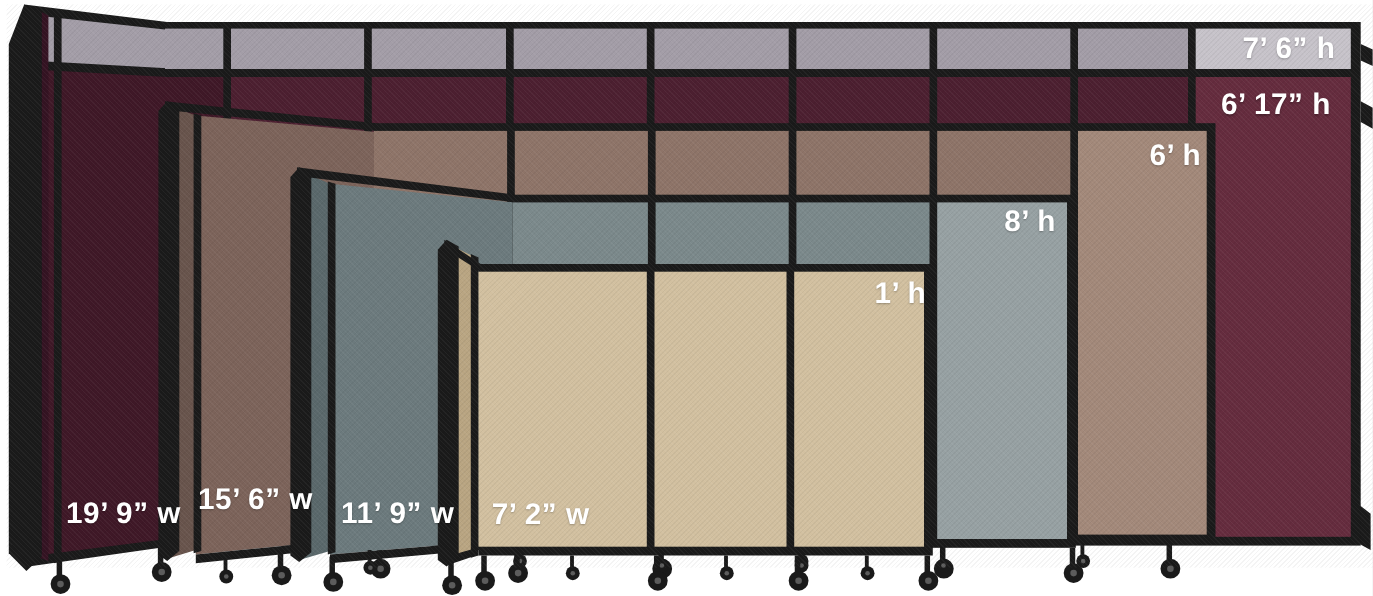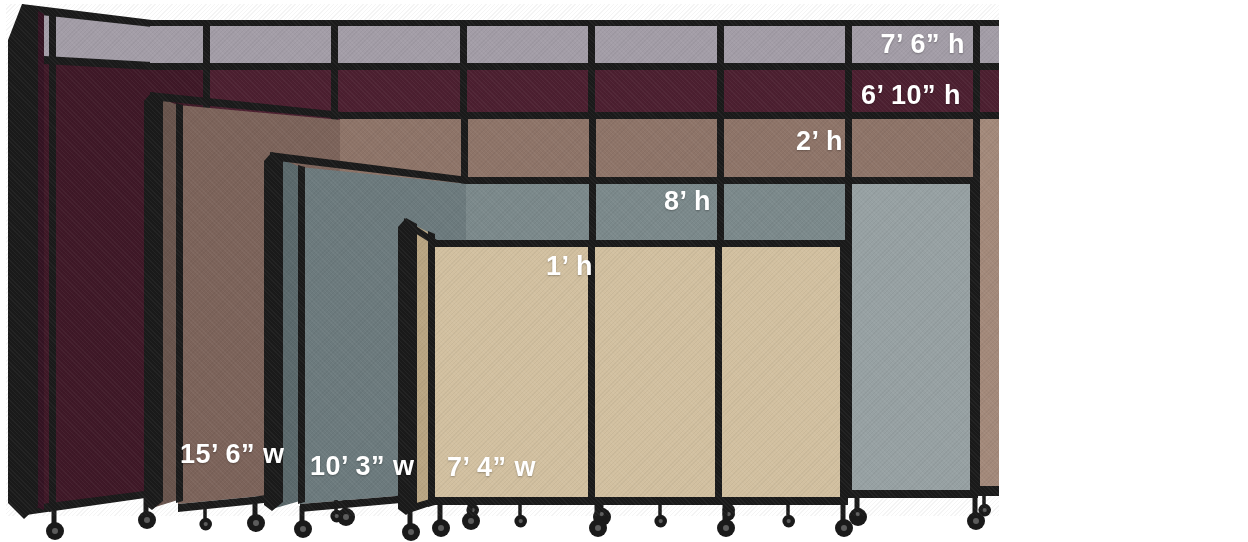--- a/index.html
+++ b/index.html
@@ -1,17 +1,17 @@
 <!DOCTYPE html>
 <html><head>
 <meta charset="utf-8">
 <style>
   html,body{margin:0;padding:0;}
   .stage{
-    position:relative;width:999px;height:542px;overflow:hidden;
+    position:relative;width:1248px;height:542px;overflow:hidden;
     background:var(--bg,#fff);
     font-family:"Liberation Sans",sans-serif;
   }
   .divider{position:absolute;inset:0;}
   .structure{position:absolute;left:0;top:0;width:1248px;height:542px;display:block;}
   .structure polygon.frame,.structure rect.frame{fill:var(--frame);}
   .structure polygon.ret{fill:var(--ret);}
   .structure polygon.ang{fill:var(--ang);}
   .structure polygon.topper{fill:var(--top);}
   .caster rect,.caster circle{fill:var(--frame);}
@@ -250,21 +250,22 @@
       <div class="pnl" style="width:153px"></div>
       <div class="pnl" style="width:120px"></div>
       <div class="pnl" style="width:118px"></div>
     </div>
   </div>
 
   <div class="texture"></div>
 
   <div class="labels">
     <div class="label" style="top:30px;right:34px">7’ 6” h</div>
-    <div class="label" style="top:81px;right:38px">6’ 10” h</div>
-    <div class="label" style="top:127px;right:156px">2’ h</div>
+    <div class="label" style="top:81px;right:38px">6’ 17” h</div>
+    <div class="label" style="top:127px;right:156px">6’ h</div>
     <div class="label" style="top:187px;right:288px">8’ h</div>
     <div class="label" style="top:252px;right:406px">1’ h</div>
+    <div class="label" style="top:452px;left:60px">19’ 9” w</div>
     <div class="label" style="top:440px;left:180px">15’ 6” w</div>
-    <div class="label" style="top:452px;left:310px">10’ 3” w</div>
-    <div class="label" style="top:453px;left:447px">7’ 4” w</div>
+    <div class="label" style="top:452px;left:310px">11’ 9” w</div>
+    <div class="label" style="top:453px;left:447px">7’ 2” w</div>
   </div>
 </div>
 
 </body></html>

